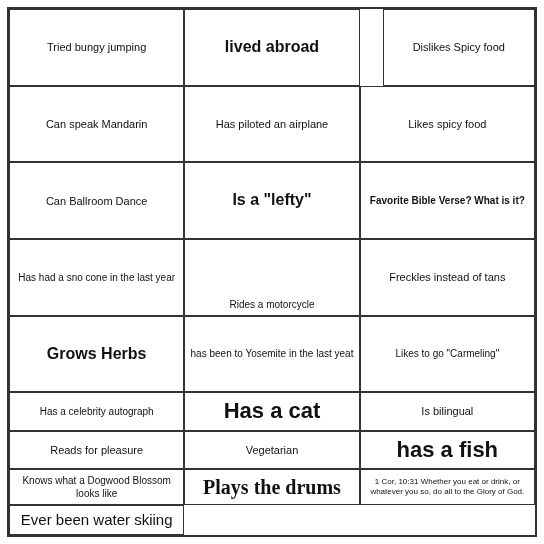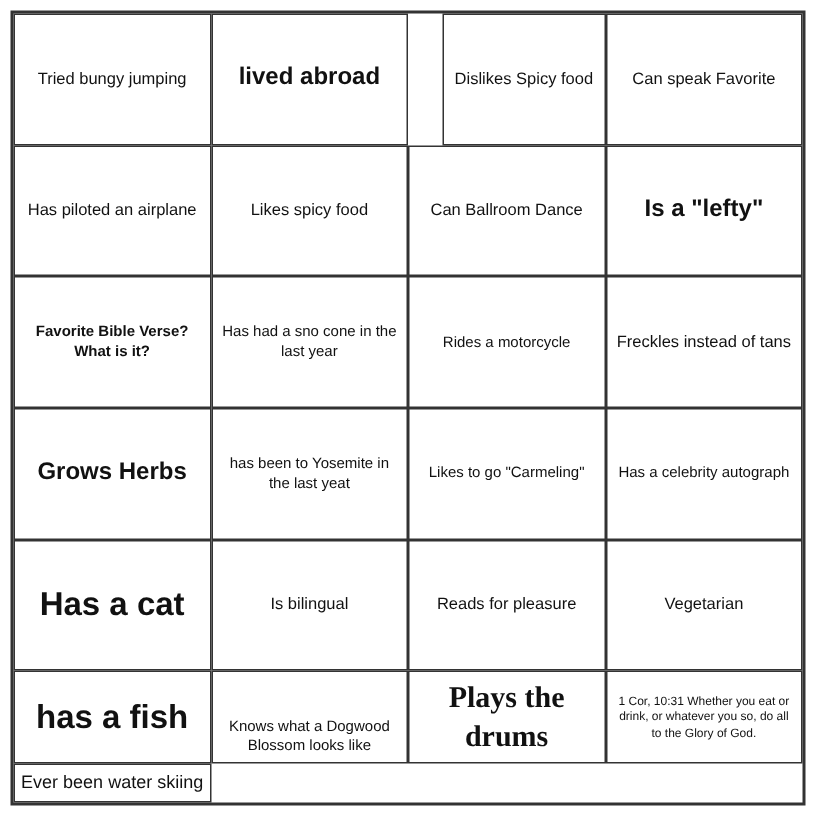--- a/index.html
+++ b/index.html
@@ -7,21 +7,21 @@
       width: 544px;
       height: 544px;
       background: white;
       font-family: Arial, sans-serif;
       display: flex;
       align-items: center;
       justify-content: center;
     }
     .bingo-grid {
       display: grid;
-      grid-template-columns: repeat(4, 1fr);
+      grid-template-columns: repeat(3, 1fr);
       grid-template-rows: repeat(5, 1fr);
       width: 530px;
       height: 530px;
       border: 2px solid #333;
     }
     .bingo-cell {
       border: 1px solid #333;
       display: flex;
       align-items: center;
       justify-content: center;
@@ -39,41 +39,41 @@
 <div class="bingo-cell" style="font-size: 11px;">
       <span>Tried bungy jumping</span>
     </div>
     <div class="bingo-cell" style="font-size: 16px; font-weight: bold;">
       <span>lived abroad</span>
     </div>
     <div class="bingo-cell" style="font-size: 11px; margin-left: 23px;">
       <span>Dislikes Spicy food</span>
     </div>
     <div class="bingo-cell" style="font-size: 11px;">
-      <span>Can speak Favorite</span>
+      <span>Can speak Mandarin</span>
     </div>
     <div class="bingo-cell" style="font-size: 11px;">
       <span>Has piloted an airplane</span>
     </div>
     <div class="bingo-cell" style="font-size: 11px;">
       <span>Likes spicy food</span>
     </div>
     <div class="bingo-cell" style="font-size: 11px;">
       <span>Can Ballroom Dance</span>
     </div>
     <div class="bingo-cell" style="font-size: 16px; font-weight: bold;">
       <span>Is a "lefty"</span>
     </div>
     <div class="bingo-cell" style="font-size: 10px; font-weight: bold;">
       <span>Favorite Bible Verse? What is it?</span>
     </div>
     <div class="bingo-cell" style="font-size: 10px;">
       <span>Has had a sno cone in the last year</span>
     </div>
-    <div class="bingo-cell" style="font-size: 10px;">
+    <div class="bingo-cell" style="font-size: 10px; align-items: flex-end;">
       <span>Rides a motorcycle</span>
     </div>
     <div class="bingo-cell" style="font-size: 11px;">
       <span>Freckles instead of tans</span>
     </div>
     <div class="bingo-cell" style="font-size: 16px; font-weight: bold;">
       <span>Grows Herbs</span>
     </div>
     <div class="bingo-cell" style="font-size: 10px;">
       <span>has been to Yosemite in the last yeat</span>
@@ -101,16 +101,16 @@
     </div>
     <div class="bingo-cell" style="font-size: 10px; align-items: flex-end;">
       <span>Knows what a Dogwood Blossom looks like</span>
     </div>
     <div class="bingo-cell" style="font-size: 20px; font-weight: bold; font-family: Liberation Serif, serif;">
       <span>Plays the drums</span>
     </div>
     <div class="bingo-cell" style="font-size: 8px;">
       <span>1 Cor, 10:31 Whether you eat or drink, or whatever you so, do all to the Glory of God.</span>
     </div>
-    <div class="bingo-cell" style="font-size: 12px;">
+    <div class="bingo-cell" style="font-size: 15px;">
       <span>Ever been water skiing</span>
     </div>
   </div>
 
 </body></html>

